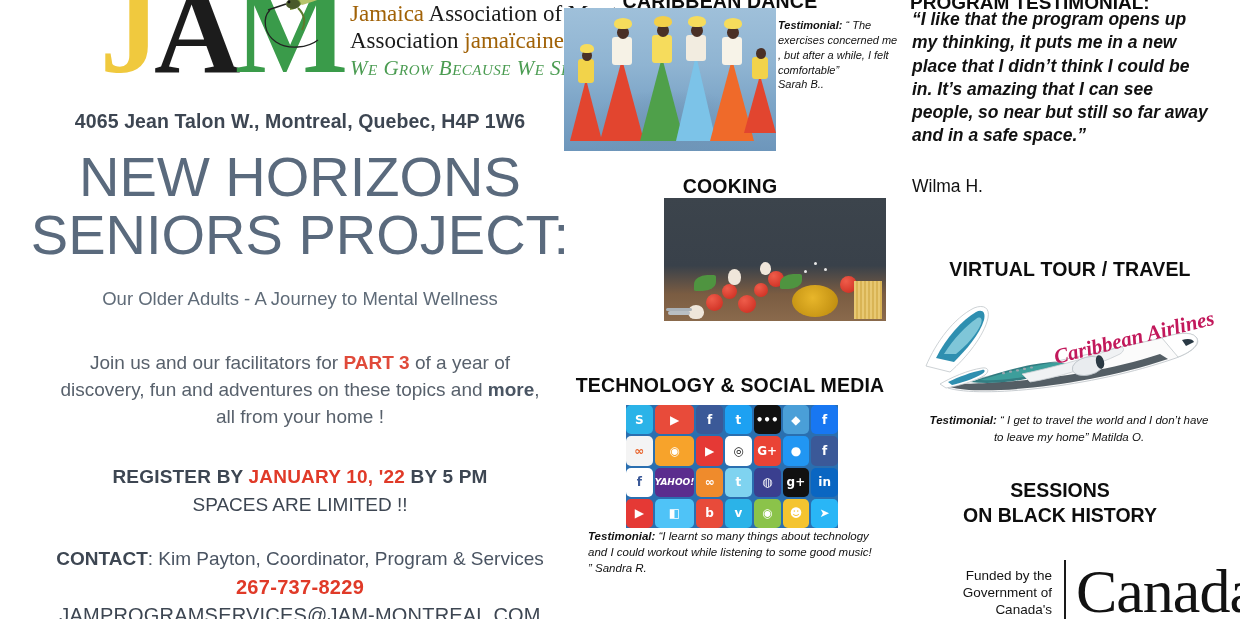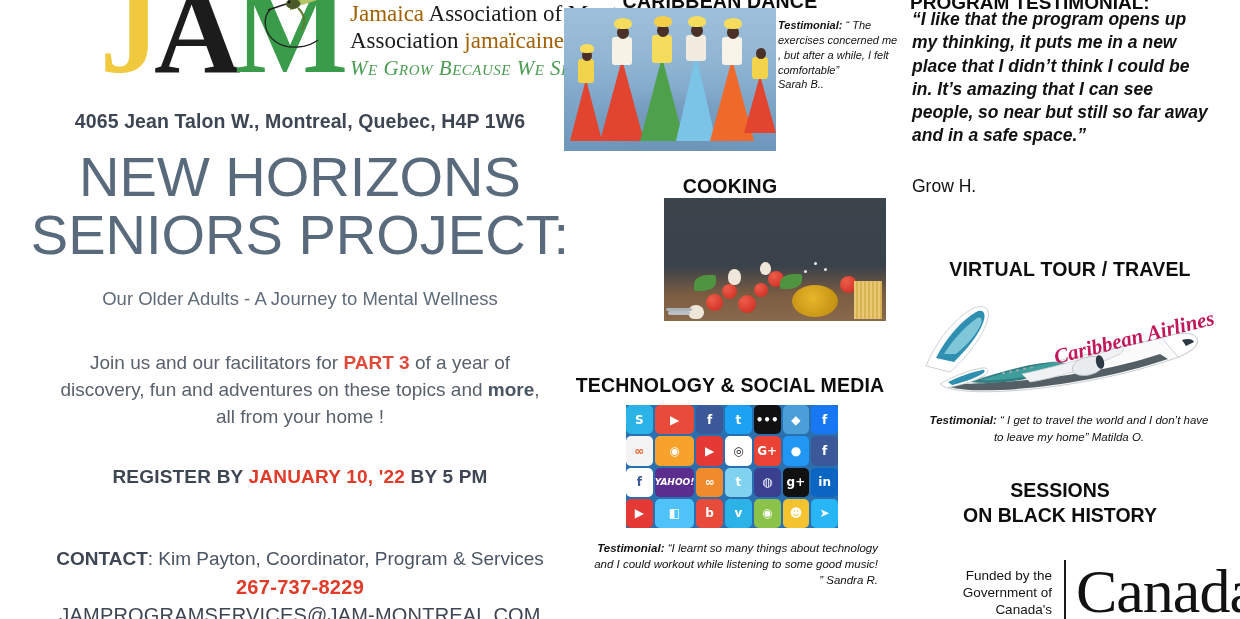--- a/index.html
+++ b/index.html
@@ -134,21 +134,21 @@
   .social-img {
     position:absolute; left:66px; top:405px; width:212px; height:123px;
     overflow:hidden; background:#2a6fb0;
     display:grid; grid-template-columns:repeat(7,1fr); grid-template-rows:repeat(4,1fr);
     gap:2px;
   }
   .tile { border-radius:5px; display:flex; align-items:center; justify-content:center;
           color:#fff; font-weight:700; font-size:12px; font-family:"DejaVu Sans",sans-serif; }
 
   .test-tech {
-    position:absolute; left:28px; top:540px; width:290px; text-align:right;
+    position:absolute; left:28px; top:528px; width:290px; text-align:left;
     font-style:italic; font-size:11.5px; line-height:1.4; color:#111;
   }
 
   
   .right-col { position:absolute; left:900px; top:0; width:340px; height:619px; }
   .prog-head {
     position:absolute; left:10px; top:-8px; width:320px;
     font-size:19px; font-weight:700; color:#0d0d0d;
   }
   .prog-quote {
@@ -217,20 +217,21 @@
 
     <div class="title-main">
       <div>NEW HORIZONS</div>
       <div>SENIORS PROJECT:</div>
     </div>
     <div class="subtitle">Our Older Adults - A Journey to Mental Wellness</div>
 
     <div class="intro"><span>Join us and our facilitators for </span><span class="part">PART 3</span><span> of a year of discovery, fun and adventures on these topics and </span><span class="more">more</span><span>, all from your home !</span></div>
 
     <div class="register"><span>REGISTER BY </span><span class="date">JANUARY 10, '22</span><span> BY 5 PM</span></div>
+    <div class="spaces">SPACES ARE LIMITED !!</div>
 
     <div class="contact"><b>CONTACT</b><span>: Kim Payton, Coordinator,  Program &amp; Services</span></div>
     <div class="phone">267-737-8229</div>
     <div class="email">JAMPROGRAMSERVICES@JAM-MONTREAL.COM</div>
   </div>
 
   <div class="mid-col">
 
     <div class="sec-head" style="position:absolute;left:0;top:-10px;width:320px;">CARIBBEAN DANCE</div>
 
@@ -336,21 +337,21 @@
       <div class="tile" style="background:#29b6f6;">➤</div>
     </div>
 
     <div class="test-tech"><b>Testimonial:</b><span> “I learnt so many things about technology and I could workout while listening to some good music! ”  Sandra R.</span></div>
   </div>
 
   <div class="right-col">
 
     <div class="prog-head">PROGRAM TESTIMONIAL:</div>
     <div class="prog-quote">“I like that the program opens up my thinking, it puts me in a new place that I didn’t think I could be in.  It’s amazing that I can see people, so near but still so far away and in a safe space.”</div>
-    <div class="prog-author">Grow H.</div>
+    <div class="prog-author">Wilma H.</div>
 
     <div class="sec-head travel-head">VIRTUAL TOUR / TRAVEL</div>
 
     <div class="plane-wrap">
       <svg viewBox="0 0 320 120" width="320" height="120">
 
         <path d="M38 96 C70 106 180 96 266 66 C282 60 292 52 286 45 C280 39 266 41 252 46 L70 86 C50 90 40 92 38 96 Z" fill="#fbfbfb" stroke="#c9ced2" stroke-width="1"></path>
         <path d="M40 95 C70 104 175 95 258 67 L250 62 C172 88 72 92 42 92 Z" fill="#1c2a33" opacity="0.75"></path>
 
         <path d="M252 46 C266 41 281 39 286 45 C291 51 282 60 268 65 Z" fill="#ffffff" stroke="#c0c6ca" stroke-width="0.8"></path>

